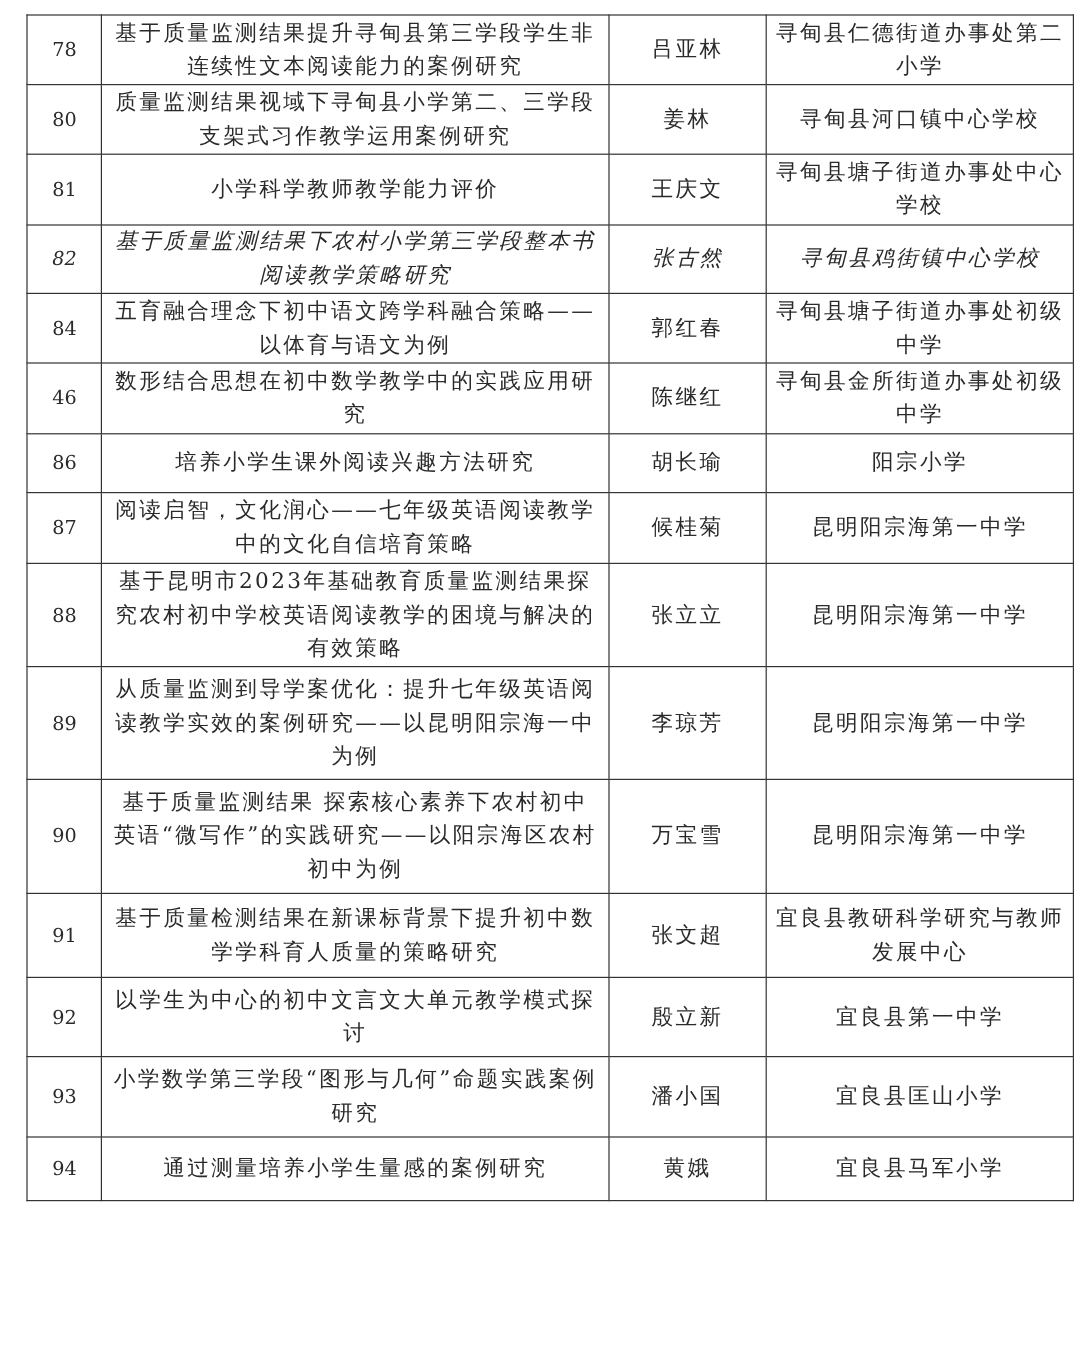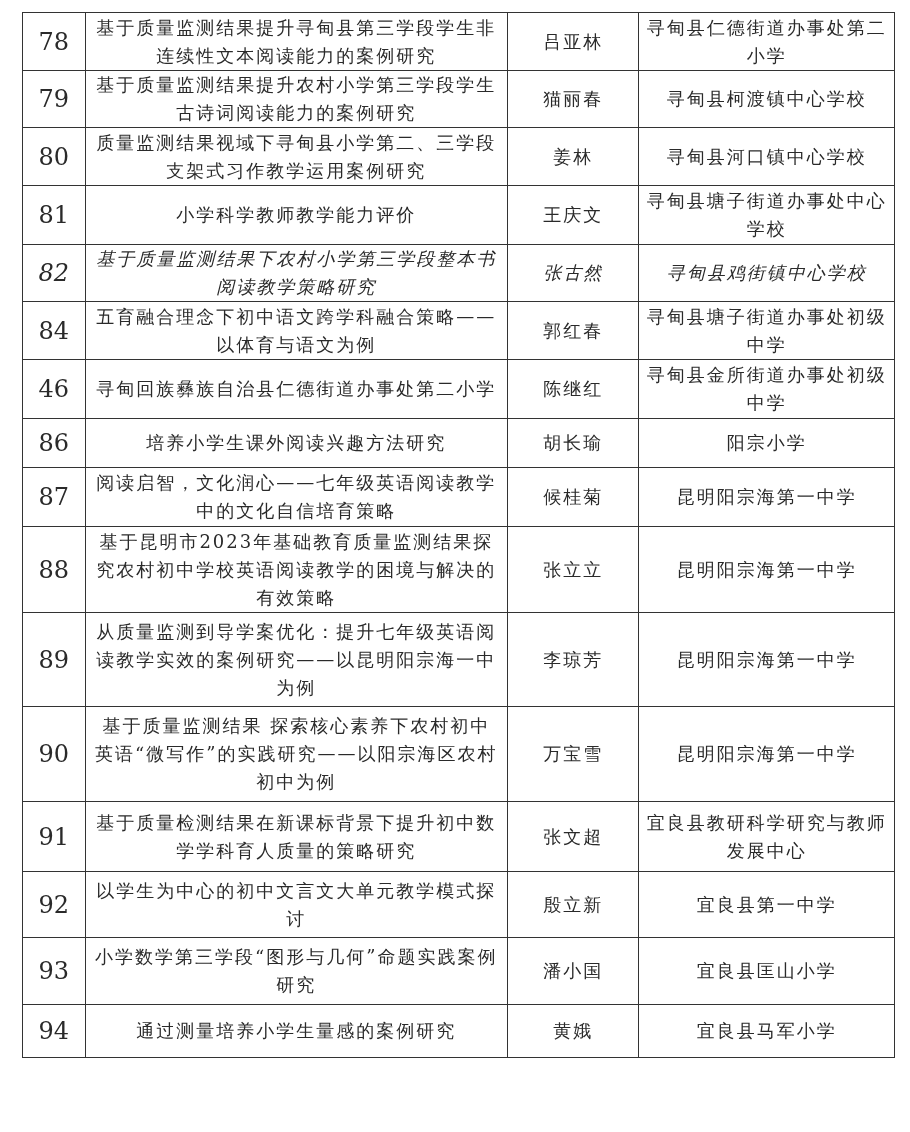--- a/index.html
+++ b/index.html
@@ -1,41 +1,35 @@
 <!DOCTYPE html>
 <html><head>
 <meta charset="utf-8">
 <style>
   html, body { margin:0; padding:0; background:#ffffff; }
   body { width:910px; height:1132px; position:relative; overflow:hidden;
          font-family: "DejaVu Serif", "Liberation Serif", serif; color:#2a2a2a; }
   table { position:absolute; left:22px; top:12px; border-collapse:collapse; width:873px; }
   td { border:1.5px solid #333; text-align:center; vertical-align:middle;
        font-size:18px; line-height:28px; padding:0; letter-spacing:2px; }
-  td.num { width:63px; font-size:24px; letter-spacing:0; }
+  td.num { width:63px; font-size:16px; letter-spacing:0; }
   td.title { width:420px; padding:0 8px; }
   td.name { width:135px; }
   td.org { width:252px; padding:0 6px; }
 </style>
 </head>
 <body>
 
 <table>
   <tbody id="tbody">
       <tr style="height: 58px;">
     <td class="num">78</td>
     <td class="title">基于质量监测结果提升寻甸县第三学段学生非连续性文本阅读能力的案例研究</td>
     <td class="name">吕亚林</td>
     <td class="org">寻甸县仁德街道办事处第二小学</td>
-  </tr>
-      <tr style="height: 57px;">
-    <td class="num">79</td>
-    <td class="title">基于质量监测结果提升农村小学第三学段学生古诗词阅读能力的案例研究</td>
-    <td class="name">猫丽春</td>
-    <td class="org">寻甸县柯渡镇中心学校</td>
   </tr>
       <tr style="height: 58px;">
     <td class="num">80</td>
     <td class="title">质量监测结果视域下寻甸县小学第二、三学段支架式习作教学运用案例研究</td>
     <td class="name">姜林</td>
     <td class="org">寻甸县河口镇中心学校</td>
   </tr>
       <tr style="height: 59px;">
     <td class="num">81</td>
     <td class="title">小学科学教师教学能力评价</td>
@@ -49,21 +43,21 @@
     <td class="org">寻甸县鸡街镇中心学校</td>
   </tr>
       <tr style="height: 58px;">
     <td class="num">84</td>
     <td class="title">五育融合理念下初中语文跨学科融合策略——以体育与语文为例</td>
     <td class="name">郭红春</td>
     <td class="org">寻甸县塘子街道办事处初级中学</td>
   </tr>
       <tr style="height: 59px;">
     <td class="num">46</td>
-    <td class="title">寻甸回族彝族自治县仁德街道办事处第二小学</td>
+    <td class="title">数形结合思想在初中数学教学中的实践应用研究</td>
     <td class="name">陈继红</td>
     <td class="org">寻甸县金所街道办事处初级中学</td>
   </tr>
       <tr style="height: 49px;">
     <td class="num">86</td>
     <td class="title">培养小学生课外阅读兴趣方法研究</td>
     <td class="name">胡长瑜</td>
     <td class="org">阳宗小学</td>
   </tr>
       <tr style="height: 59px;">

